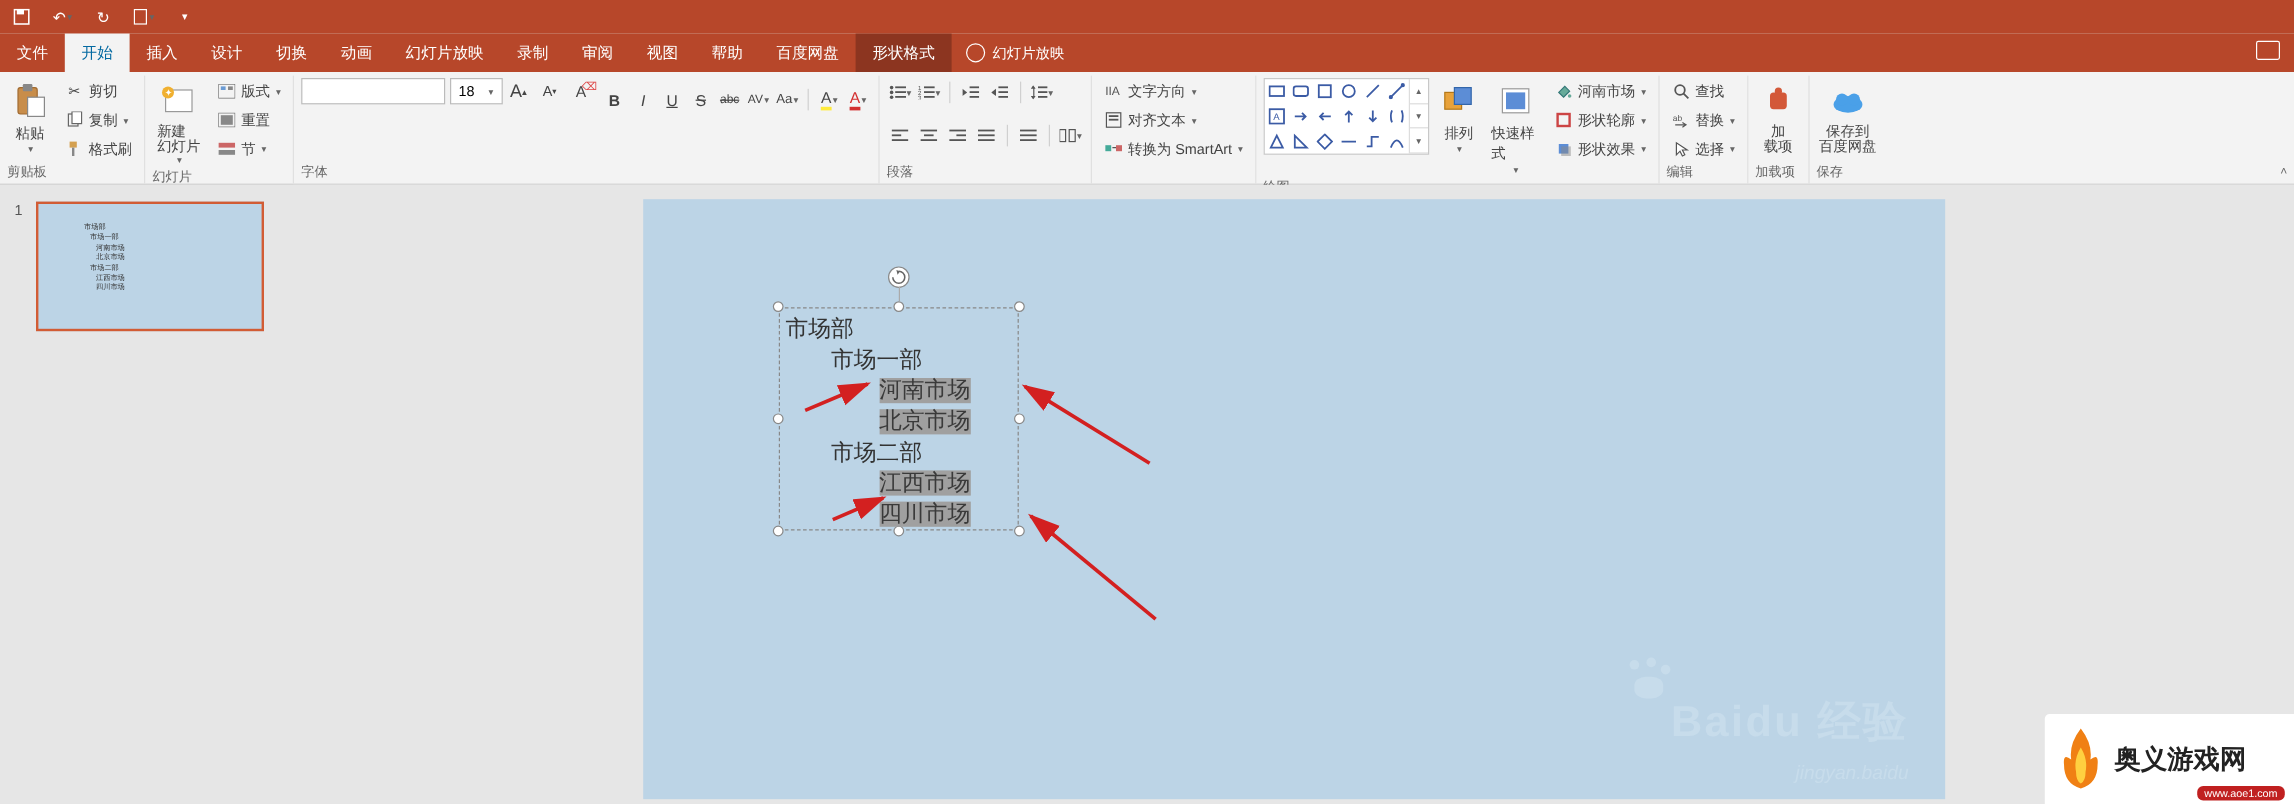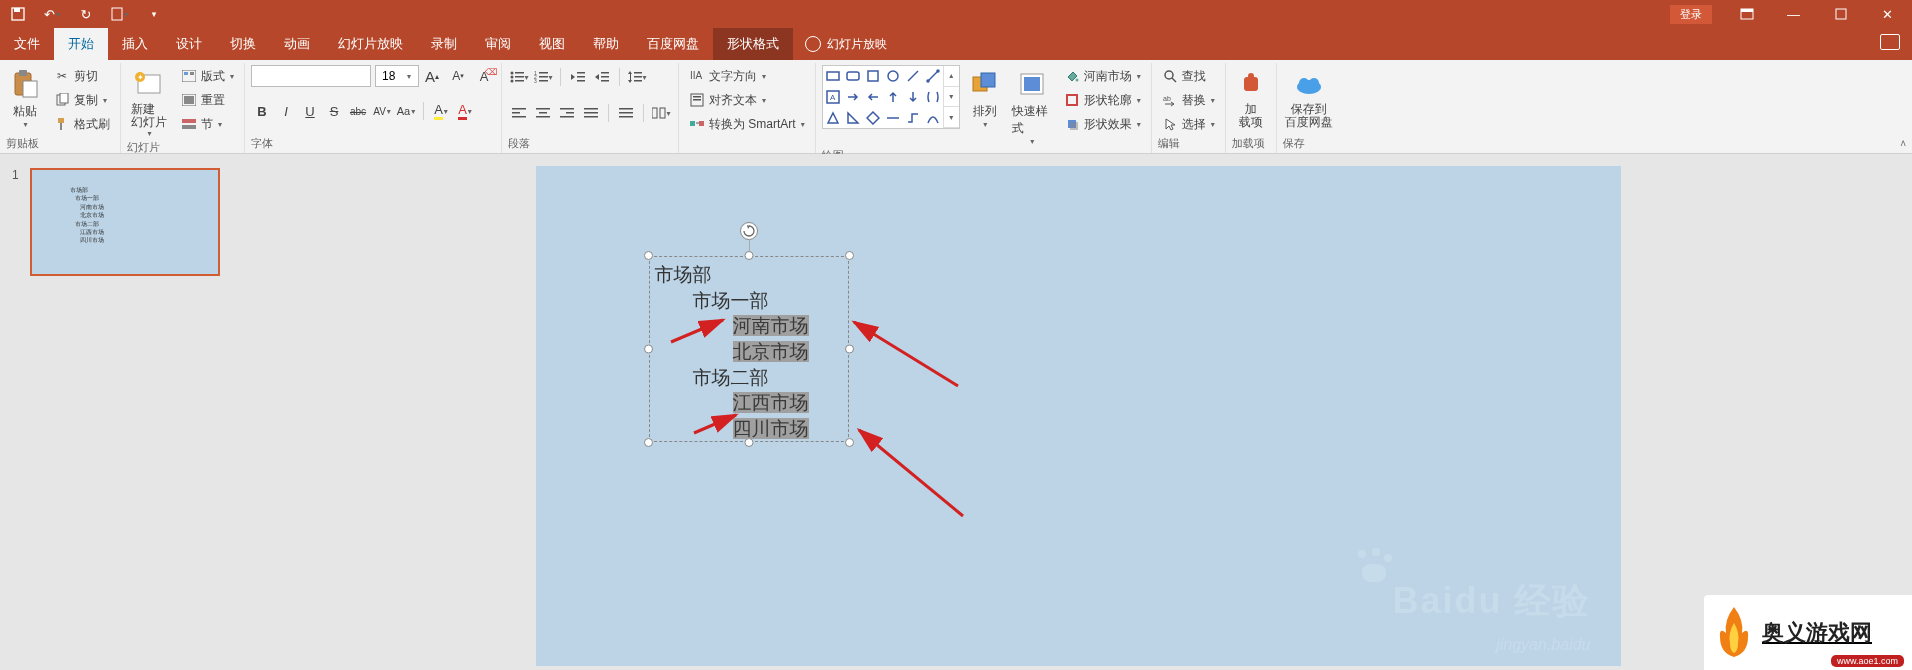--- a/index.html
+++ b/index.html
@@ -103,21 +103,21 @@
 .arrow { position: absolute; pointer-events: none; }
 .arrow svg { overflow: visible; }
 
 
 .wm { position: absolute; right: 30px; bottom: 40px; color: #c7dceb; font-size: 36px; font-weight: bold; letter-spacing: 2px; }
 .wm-sub { position: absolute; right: 30px; bottom: 12px; color: #c7dceb; font-size: 16px; font-style: italic; }
 .paw { position: absolute; width: 46px; height: 46px; right: 225px; bottom: 70px; }
 .paw span { position: absolute; width: 8px; height: 8px; background: #c7dceb; border-radius: 50%; }
 
 
-.brand { position: absolute; right: 0; bottom: 0; width: 208px; height: 75px; background: #fff; display: flex; align-items: center; gap: 8px; padding: 6px 10px; border-top-left-radius: 4px; text-decoration: underline; }
+.brand { position: absolute; right: 0; bottom: 0; width: 208px; height: 75px; background: #fff; display: flex; align-items: center; gap: 8px; padding: 6px 10px; border-top-left-radius: 4px; }
 .brand .flame { width: 40px; height: 55px; }
 .brand .txt { font-size: 22px; font-weight: bold; color: #222; }
 .brand .url { position: absolute; right: 8px; bottom: 3px; background: #c02020; color: #fff; font-size: 9px; padding: 1px 6px; border-radius: 5px; }
 </style>
 </head>
 <body>
 
 <div class="title-bar">
   <div class="title-left">
     <span class="qat-btn">
@@ -129,36 +129,20 @@
     <span class="qat-btn">↶<span class="dd-arrow">▾</span></span>
     <span class="qat-btn">↻</span>
     <span class="qat-btn">
         <svg width="12" height="14" viewBox="0 0 12 14">
           <rect x="1" y="1" width="10" height="12" fill="none" stroke="#fff"></rect>
         </svg>
         <span class="dd-arrow">▾</span>
       </span>
     <span class="qat-btn" style="font-size:9px">▾</span>
   </div>
-  <div class="title-right">
-    <span class="login-btn">登录</span>
-    <span class="win-btn">
-        <svg width="14" height="12" viewBox="0 0 14 12">
-          <rect x="1" y="1" width="12" height="10" fill="none" stroke="#fff"></rect>
-          <rect x="1" y="1" width="12" height="3" fill="#fff"></rect>
-        </svg>
-      </span>
-    <span class="win-btn">—</span>
-    <span class="win-btn">
-        <svg width="12" height="12" viewBox="0 0 12 12">
-          <rect x="1" y="1" width="10" height="10" fill="none" stroke="#fff"></rect>
-        </svg>
-      </span>
-    <span class="win-btn">✕</span>
-  </div>
 </div>
 
 <div class="tab-strip">
   <div class="tab">文件</div>
   <div class="tab active">开始</div>
   <div class="tab">插入</div>
   <div class="tab">设计</div>
   <div class="tab">切换</div>
   <div class="tab">动画</div>
   <div class="tab">幻灯片放映</div>
@@ -263,21 +247,21 @@
             </span>
             <span>节</span>
             <span class="dd-arrow">▾</span>
           </div>
       </div>
     </div>
     <div class="group-label">幻灯片</div>
   </div>
 
   <div class="group">
-    <div class="group-body" style="flex-direction:column">
+    <div class="group-body" style="flex-direction:row">
       <div class="font-row1">
         <input class="font-name" style="">
         <input class="font-size" value="18" style="">
         <span class="dd-arrow" style="margin-left:-16px;margin-right:6px">▾</span>
         <span class="fbtn" style="font-size:15px">A<span style="font-size:8px;vertical-align:super">▴</span></span>
         <span class="fbtn" style="font-size:12px">A<span style="font-size:7px;vertical-align:super">▾</span></span>
         <span class="fbtn">
             <span style="position:relative">A<span style="position:absolute;color:#d44;left:5px;top:-2px;font-size:9px">⌫</span></span>
           </span>
       </div>

